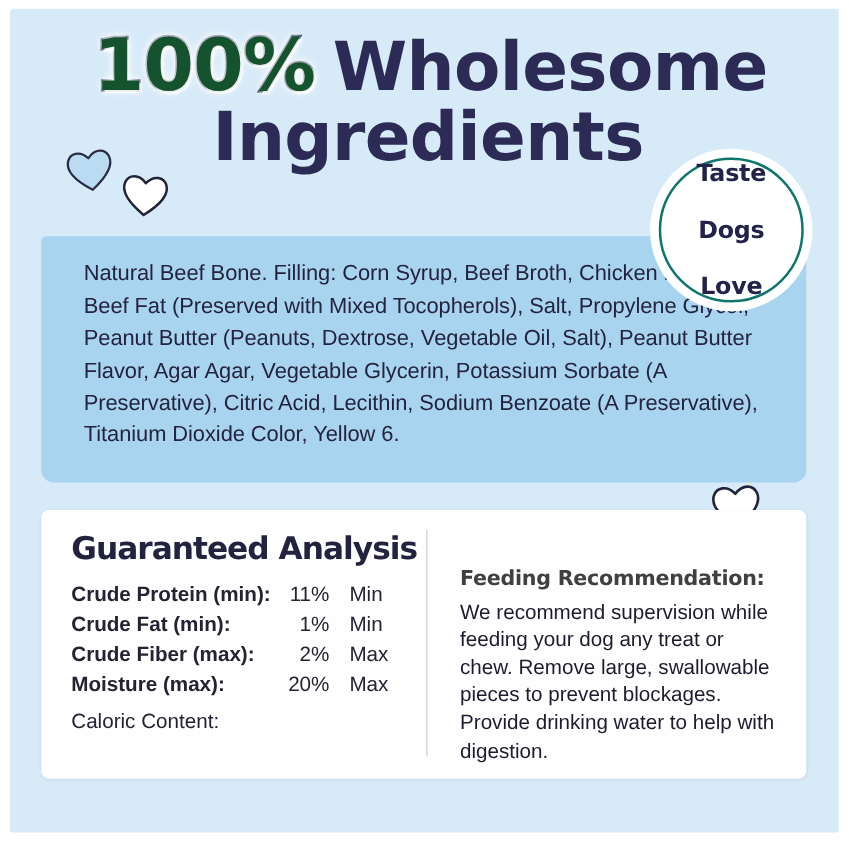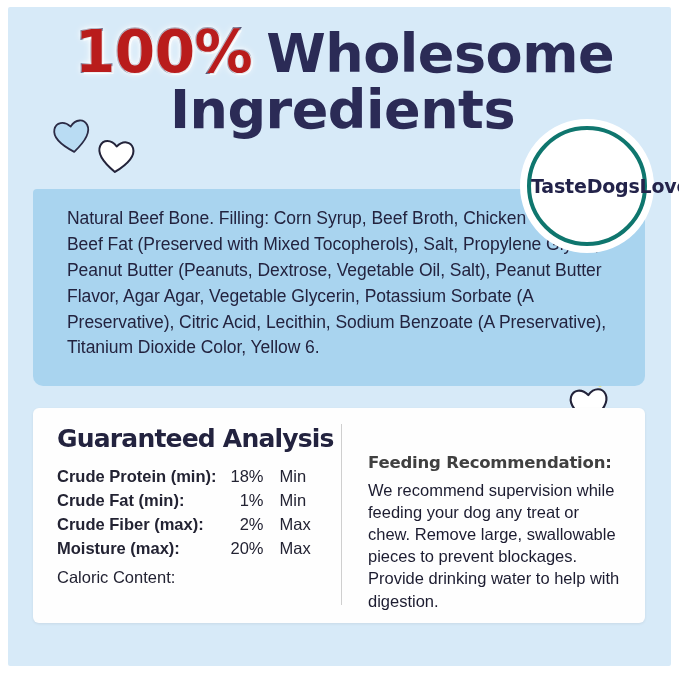--- a/index.html
+++ b/index.html
@@ -41,21 +41,21 @@
     font-family: "DejaVu Sans", sans-serif;
     font-weight: bold;
     font-size: 54px;
     letter-spacing: -0.5px;
     color: #2b2b56;
     white-space: nowrap;
   }
   .headline-line.l1 { font-size: 54px; padding-left: 10px; }
   .headline-line.l2 { font-size: 54px; margin-top: 6px; padding-left: 6px; }
   .pct {
-    color: #b91c1c;
+    color: #14532d;
     -webkit-text-stroke: 2.2px #2b2b56;
     paint-order: stroke fill;
     text-shadow:
        0 0 5px #ffffff,
        0 0 9px #ffffff,
        2px 2px 0 rgba(255,255,255,.75);
     margin-right: 14px;
     font-size: 58px;
   }
 
@@ -70,24 +70,24 @@
 
   
   .badge {
     position: absolute;
     left: 527px;
     top: 126px;
     width: 112px;
     height: 112px;
     border-radius: 50%;
     background: #ffffff;
-    border: 4px solid #0f766e;
+    border: 2px solid #0f766e;
     box-shadow: 0 0 0 7px #ffffff;
     display: flex;
-    flex-direction: row;
+    flex-direction: column;
     align-items: center;
     justify-content: space-between;
     z-index: 6;
   }
   .badge span {
     display: block;
     font-family: "DejaVu Sans", sans-serif;
     font-weight: bold;
     font-size: 19px;
     color: #23234a;
@@ -241,21 +241,21 @@
 
   <div class="info-card">
 
     <div class="col-left">
       <div class="ga-title">Guaranteed Analysis</div>
 
       <table class="ga-table">
         <tbody>
           <tr>
             <td class="ga-nutrient">Crude Protein (min):</td>
-            <td class="ga-value">18%</td>
+            <td class="ga-value">11%</td>
             <td class="ga-qual">Min</td>
           </tr>
           <tr>
             <td class="ga-nutrient">Crude Fat (min):</td>
             <td class="ga-value">1%</td>
             <td class="ga-qual">Min</td>
           </tr>
           <tr>
             <td class="ga-nutrient">Crude Fiber (max):</td>
             <td class="ga-value">2%</td>

